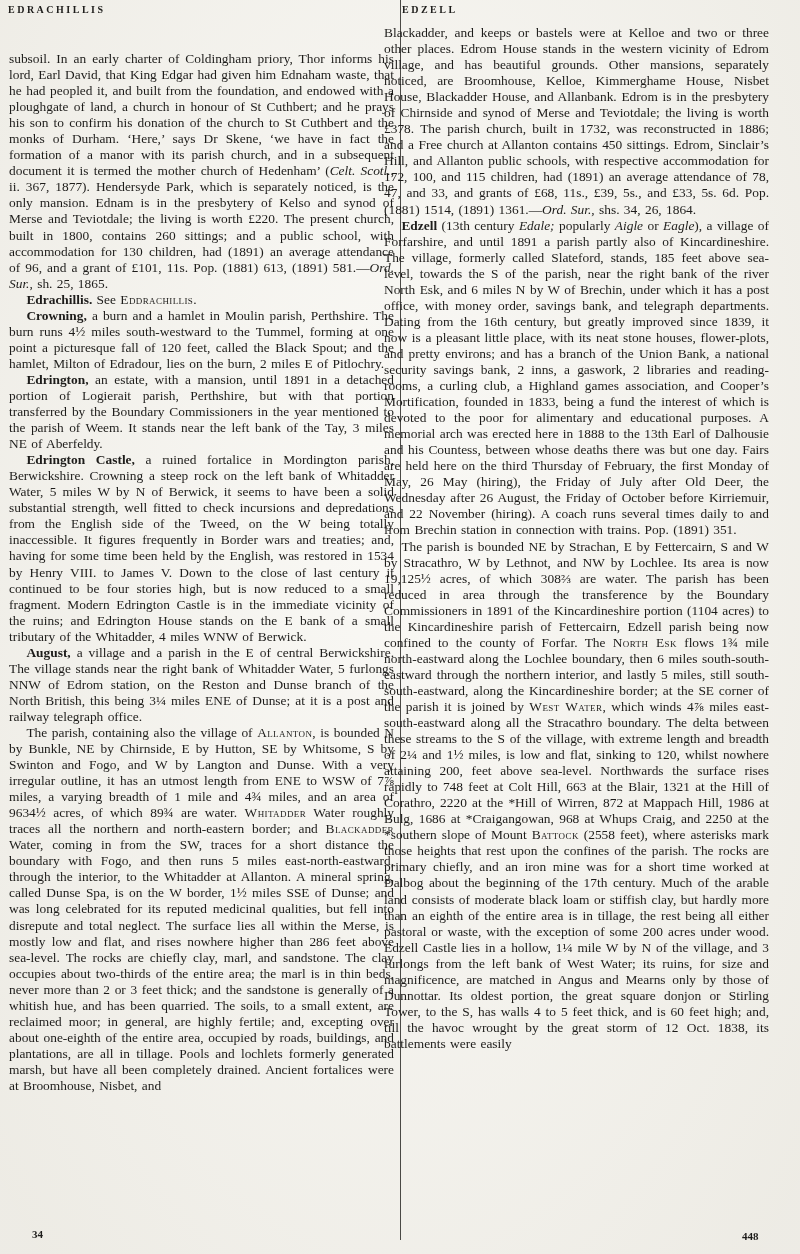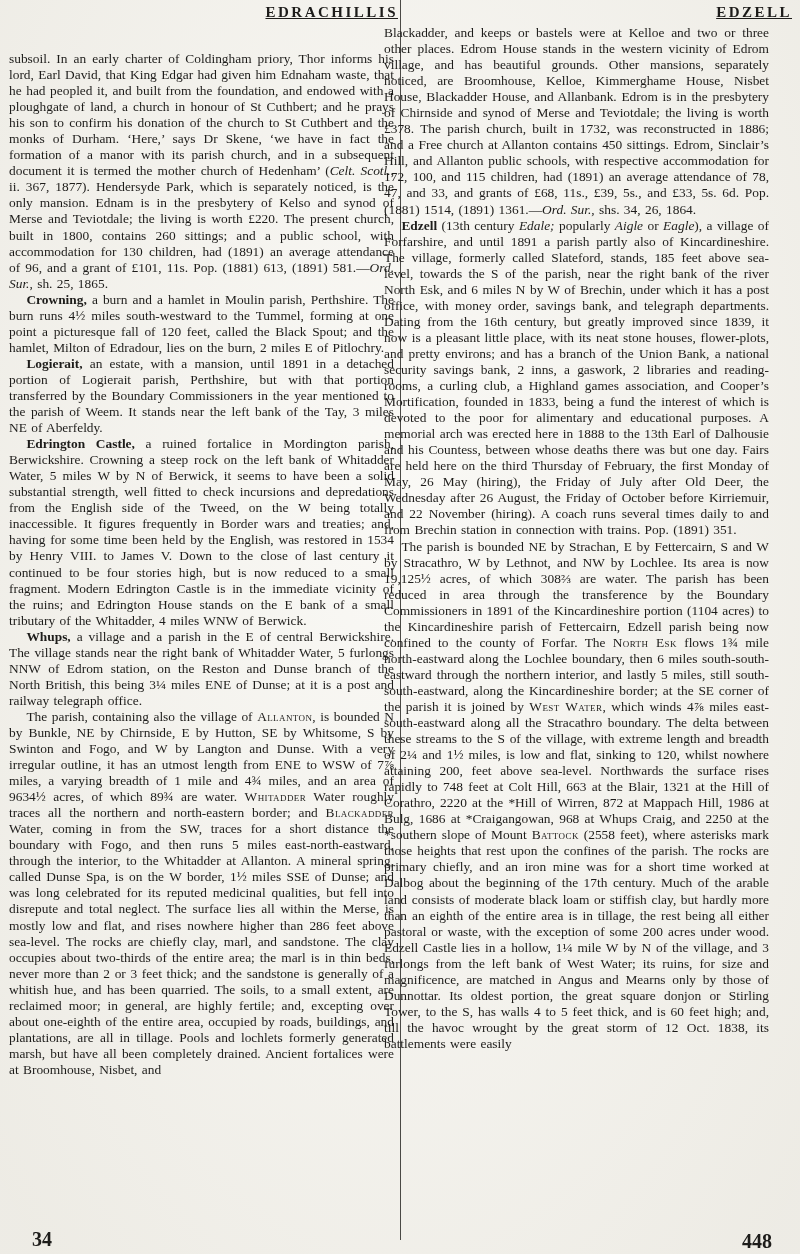--- a/index.html
+++ b/index.html
@@ -19,25 +19,24 @@
     background: var(--paper);
     background-image: radial-gradient(ellipse at 50% 40%, rgba(255,255,255,0.5), rgba(0,0,0,0.03) 95%);
     color: var(--ink);
     font-family: "Liberation Serif", "DejaVu Serif", serif;
     overflow: hidden;
   }
   .running-head {
     position: absolute;
     top: 4px;
     width: 390px;
-    text-align: right;
+    text-align: left;
     font-weight: bold;
-    font-size: 15px;
+    font-size: 10px;
     letter-spacing: 2.5px;
-    text-decoration: underline;
   }
   .running-head.left  { left: 8px; }
   .running-head.right { left: 402px; }
   .column-divider {
     position: absolute;
     left: 400px;
     top: 0;
     height: 1240px;
     width: 1px;
     background: var(--rule);
@@ -60,42 +59,43 @@
   .text-column p.para.no-indent {
     text-indent: 0;
   }
   .run-plain  { }
   .run-bold   { font-weight: bold; }
   .run-italic { font-style: italic; }
   .run-smallcaps { font-variant: small-caps; letter-spacing: 0.4px; }
   .page-number {
     position: absolute;
     font-weight: bold;
-    font-size: 20px;
+    font-size: 11px;
   }
   .page-number.left  { left: 32px;  top: 1228px; }
   .page-number.right { left: 742px; top: 1230px; }
 </style>
 </head>
 <body>
 
 <div class="page">
 
   <div class="running-head left">EDRACHILLIS</div>
 
   <div class="running-head right">EDZELL</div>
 
   <div class="column-divider"></div>
 
   <div class="text-column left">
       <p class="para no-indent"><span class="run-plain">subsoil. In an early charter of Coldingham priory, Thor informs his lord, Earl David, that King Edgar had given him Ednaham waste, that he had peopled it, and built from the foundation, and endowed with a ploughgate of land, a church in honour of St Cuthbert; and he prays his son to confirm his donation of the church to St Cuthbert and the monks of Durham. ‘Here,’ says Dr Skene, ‘we have in fact the formation of a manor with its parish church, and in a subsequent document it is termed the mother church of Hedenham’ (</span><span class="run-italic">Celt. Scotl.</span><span class="run-plain">, ii. 367, 1877). Hendersyde Park, which is separately noticed, is the only mansion. Ednam is in the presbytery of Kelso and synod of Merse and Teviotdale; the living is worth £220. The present church, built in 1800, contains 260 sittings; and a public school, with accommodation for 130 children, had (1891) an average attendance of 96, and a grant of £101, 11s. Pop. (1881) 613, (1891) 581.—</span><span class="run-italic">Ord. Sur.</span><span class="run-plain">, sh. 25, 1865.</span></p>
+      <p class="para"><span class="run-bold">Edrachillis.</span><span class="run-plain"> See </span><span class="run-smallcaps">Eddrachillis</span><span class="run-plain">.</span></p>
       <p class="para"><span class="run-bold">Crowning,</span><span class="run-plain"> a burn and a hamlet in Moulin parish, Perthshire. The burn runs 4½ miles south-westward to the Tummel, forming at one point a picturesque fall of 120 feet, called the Black Spout; and the hamlet, Milton of Edradour, lies on the burn, 2 miles E of Pitlochry.</span></p>
-      <p class="para"><span class="run-bold">Logierait,</span><span class="run-plain"> an estate, with a mansion, until 1891 in a detached portion of Logierait parish, Perthshire, but with that portion transferred by the Boundary Commissioners in the year mentioned to the parish of Weem. It stands near the left bank of the Tay, 3 miles NE of Aberfeldy.</span></p>
+      <p class="para"><span class="run-bold">Edrington,</span><span class="run-plain"> an estate, with a mansion, until 1891 in a detached portion of Logierait parish, Perthshire, but with that portion transferred by the Boundary Commissioners in the year mentioned to the parish of Weem. It stands near the left bank of the Tay, 3 miles NE of Aberfeldy.</span></p>
       <p class="para"><span class="run-bold">Edrington Castle,</span><span class="run-plain"> a ruined fortalice in Mordington parish, Berwickshire. Crowning a steep rock on the left bank of Whitadder Water, 5 miles W by N of Berwick, it seems to have been a solid substantial strength, well fitted to check incursions and depredations from the English side of the Tweed, on the W being totally inaccessible. It figures frequently in Border wars and treaties; and, having for some time been held by the English, was restored in 1534 by Henry VIII. to James V. Down to the close of last century it continued to be four stories high, but is now reduced to a small fragment. Modern Edrington Castle is in the immediate vicinity of the ruins; and Edrington House stands on the E bank of a small tributary of the Whitadder, 4 miles WNW of Berwick.</span></p>
-      <p class="para"><span class="run-bold">Whups,</span><span class="run-plain"> a village and a parish in the E of central Berwickshire. The village stands near the right bank of Whitadder Water, 5 furlongs NNW of Edrom station, on the Reston and Dunse branch of the North British, this being 3¼ miles ENE of Dunse; at it is a post and railway telegraph office.</span></p>
+      <p class="para"><span class="run-bold">August,</span><span class="run-plain"> a village and a parish in the E of central Berwickshire. The village stands near the right bank of Whitadder Water, 5 furlongs NNW of Edrom station, on the Reston and Dunse branch of the North British, this being 3¼ miles ENE of Dunse; at it is a post and railway telegraph office.</span></p>
       <p class="para"><span class="run-plain">The parish, containing also the village of </span><span class="run-smallcaps">Allanton</span><span class="run-plain">, is bounded N by Bunkle, NE by Chirnside, E by Hutton, SE by Whitsome, S by Swinton and Fogo, and W by Langton and Dunse. With a very irregular outline, it has an utmost length from ENE to WSW of 7⅞ miles, a varying breadth of 1 mile and 4¾ miles, and an area of 9634½ acres, of which 89¾ are water. </span><span class="run-smallcaps">Whitadder</span><span class="run-plain"> Water roughly traces all the northern and north-eastern border; and </span><span class="run-smallcaps">Blackadder</span><span class="run-plain"> Water, coming in from the SW, traces for a short distance the boundary with Fogo, and then runs 5 miles east-north-eastward, through the interior, to the Whitadder at Allanton. A mineral spring, called Dunse Spa, is on the W border, 1½ miles SSE of Dunse; and was long celebrated for its reputed medicinal qualities, but fell into disrepute and total neglect. The surface lies all within the Merse, is mostly low and flat, and rises nowhere higher than 286 feet above sea-level. The rocks are chiefly clay, marl, and sandstone. The clay occupies about two-thirds of the entire area; the marl is in thin beds, never more than 2 or 3 feet thick; and the sandstone is generally of a whitish hue, and has been quarried. The soils, to a small extent, are reclaimed moor; in general, are highly fertile; and, excepting over about one-eighth of the entire area, occupied by roads, buildings, and plantations, are all in tillage. Pools and lochlets formerly generated marsh, but have all been completely drained. Ancient fortalices were at Broomhouse, Nisbet, and</span></p>
     </div>
 
   <div class="text-column right">
       <p class="para no-indent"><span class="run-plain">Blackadder, and keeps or bastels were at Kelloe and two or three other places. Edrom House stands in the western vicinity of Edrom village, and has beautiful grounds. Other mansions, separately noticed, are Broomhouse, Kelloe, Kimmerghame House, Nisbet House, Blackadder House, and Allanbank. Edrom is in the presbytery of Chirnside and synod of Merse and Teviotdale; the living is worth £378. The parish church, built in 1732, was reconstructed in 1886; and a Free church at Allanton contains 450 sittings. Edrom, Sinclair’s Hill, and Allanton public schools, with respective accommodation for 172, 100, and 115 children, had (1891) an average attendance of 78, 47, and 33, and grants of £68, 11s., £39, 5s., and £33, 5s. 6d. Pop. (1881) 1514, (1891) 1361.—</span><span class="run-italic">Ord. Sur.</span><span class="run-plain">, shs. 34, 26, 1864.</span></p>
       <p class="para"><span class="run-bold">Edzell</span><span class="run-plain"> (13th century </span><span class="run-italic">Edale;</span><span class="run-plain"> popularly </span><span class="run-italic">Aigle</span><span class="run-plain"> or </span><span class="run-italic">Eagle</span><span class="run-plain">), a village of Forfarshire, and until 1891 a parish partly also of Kincardineshire. The village, formerly called Slateford, stands, 185 feet above sea-level, towards the S of the parish, near the right bank of the river North Esk, and 6 miles N by W of Brechin, under which it has a post office, with money order, savings bank, and telegraph departments. Dating from the 16th century, but greatly improved since 1839, it now is a pleasant little place, with its neat stone houses, flower-plots, and pretty environs; and has a branch of the Union Bank, a national security savings bank, 2 inns, a gaswork, 2 libraries and reading-rooms, a curling club, a Highland games association, and Cooper’s Mortification, founded in 1833, being a fund the interest of which is devoted to the poor for alimentary and educational purposes. A memorial arch was erected here in 1888 to the 13th Earl of Dalhousie and his Countess, between whose deaths there was but one day. Fairs are held here on the third Thursday of February, the first Monday of May, 26 May (hiring), the Friday of July after Old Deer, the Wednesday after 26 August, the Friday of October before Kirriemuir, and 22 November (hiring). A coach runs several times daily to and from Brechin station in connection with trains. Pop. (1891) 351.</span></p>
       <p class="para"><span class="run-plain">The parish is bounded NE by Strachan, E by Fettercairn, S and W by Stracathro, W by Lethnot, and NW by Lochlee. Its area is now 19,125½ acres, of which 308⅔ are water. The parish has been reduced in area through the transference by the Boundary Commissioners in 1891 of the Kincardineshire portion (1104 acres) to the Kincardineshire parish of Fettercairn, Edzell parish being now confined to the county of Forfar. The </span><span class="run-smallcaps">North Esk</span><span class="run-plain"> flows 1¾ mile north-eastward along the Lochlee boundary, then 6 miles south-south-eastward through the northern interior, and lastly 5 miles, still south-south-eastward, along the Kincardineshire border; at the SE corner of the parish it is joined by </span><span class="run-smallcaps">West Water</span><span class="run-plain">, which winds 4⅞ miles east-south-eastward along all the Stracathro boundary. The delta between these streams to the S of the village, with extreme length and breadth of 2¼ and 1½ miles, is low and flat, sinking to 120, whilst nowhere attaining 200, feet above sea-level. Northwards the surface rises rapidly to 748 feet at Colt Hill, 663 at the Blair, 1321 at the Hill of Corathro, 2220 at the *Hill of Wirren, 872 at Mappach Hill, 1986 at Bulg, 1686 at *Craigangowan, 968 at Whups Craig, and 2250 at the *southern slope of Mount </span><span class="run-smallcaps">Battock</span><span class="run-plain"> (2558 feet), where asterisks mark those heights that rest upon the confines of the parish. The rocks are primary chiefly, and an iron mine was for a short time worked at Dalbog about the beginning of the 17th century. Much of the arable land consists of moderate black loam or stiffish clay, but hardly more than an eighth of the entire area is in tillage, the rest being all either pastoral or waste, with the exception of some 200 acres under wood. Edzell Castle lies in a hollow, 1¼ mile W by N of the village, and 3 furlongs from the left bank of West Water; its ruins, for size and magnificence, are matched in Angus and Mearns only by those of Dunnottar. Its oldest portion, the great square donjon or Stirling Tower, to the S, has walls 4 to 5 feet thick, and is 60 feet high; and, till the havoc wrought by the great storm of 12 Oct. 1838, its battlements were easily</span></p>
     </div>
 
   <div class="page-number left">34</div>

